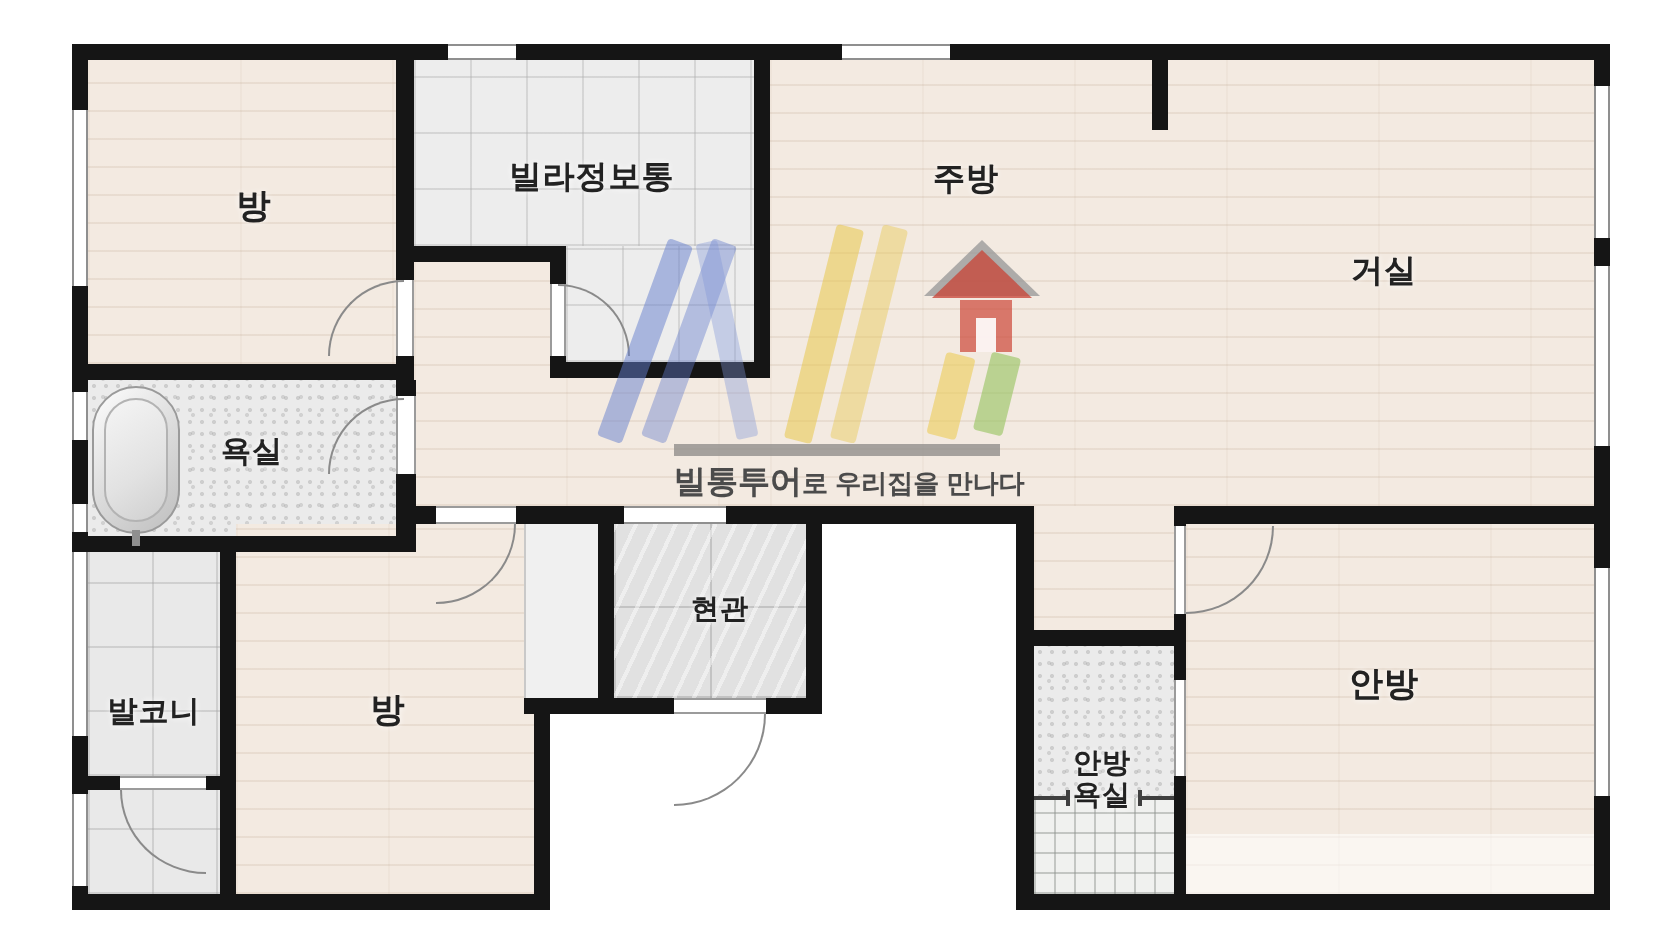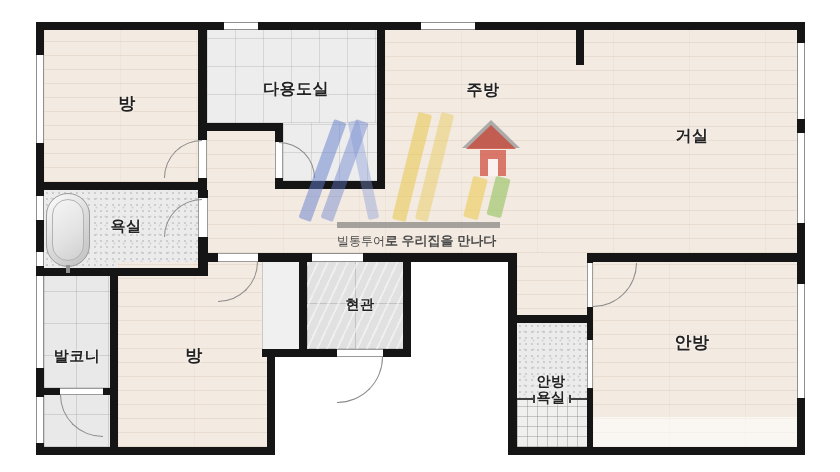--- a/index.html
+++ b/index.html
@@ -40,21 +40,21 @@
   .arc.tr{border-top:1.5px solid #8a8a8a;border-right:1.5px solid #8a8a8a;border-top-right-radius:100%;}
   .arc.br{border-bottom:1.5px solid #8a8a8a;border-right:1.5px solid #8a8a8a;border-bottom-right-radius:100%;}
   .arc.bl{border-bottom:1.5px solid #8a8a8a;border-left:1.5px solid #8a8a8a;border-bottom-left-radius:100%;}
   .lbl{position:absolute;transform:translate(-50%,-50%);font-weight:700;color:#222;
        white-space:nowrap;text-shadow:0 0 3px rgba(255,255,255,0.9);letter-spacing:0.5px;}
   .seg{background:#3f3f3f;}
   
   #watermark{position:absolute;inset:0;pointer-events:none;z-index:50;}
   .wm-bar{position:absolute;border-radius:2px;}
   .wm-slogan{position:absolute;left:337px;top:231px;white-space:nowrap;color:#4b4b4b;}
-  .wm-slogan .bold{font-size:12px;font-weight:400;}
+  .wm-slogan .bold{font-size:16px;font-weight:700;}
   .wm-slogan .rest{font-size:13px;font-weight:600;text-align:right;}
   .wm-big{position:absolute;left:333px;top:255px;font-size:45px;font-weight:800;
           color:rgba(105,105,105,0.58);letter-spacing:1px;white-space:nowrap;line-height:1;}
   .tub{box-sizing:border-box;border:1.5px solid #9a9a9a;border-radius:22px;
        background:linear-gradient(135deg,#fdfdfd 0%,#d9d9d9 55%,#bfbfbf 100%);}
   .tub-inner{box-sizing:border-box;border:1px solid #b3b3b3;border-radius:16px;
        background:linear-gradient(145deg,#f5f5f5 0%,#e2e2e2 60%,#cfcfcf 100%);}
 </style>
 </head>
 <body>
@@ -146,21 +146,21 @@
   <div class="abs seg" style="left:533px;top:395px;width:2px;height:8px;"></div>
   <div class="abs seg" style="left:570px;top:398px;width:17px;height:2px;"></div>
   <div class="abs seg" style="left:569px;top:395px;width:2px;height:8px;"></div>
 
   <div class="abs tub" style="left:46px;top:193px;width:44px;height:74px;">
     <div class="tub-inner" style="position:absolute;left:5px;top:5px;right:5px;bottom:5px;"></div>
     <div style="position:absolute;left:19px;bottom:-7px;width:4px;height:8px;background:#8f8f8f;"></div>
   </div>
 
   <div class="lbl" style="left:127px;top:103px;font-size:17px;">방</div>
-  <div class="lbl" style="left:296px;top:89px;font-size:16px;">다용도실</div>
+  <div class="lbl" style="left:296px;top:89px;font-size:16px;">빌라정보통</div>
   <div class="lbl" style="left:483px;top:90px;font-size:16px;">주방</div>
   <div class="lbl" style="left:692px;top:136px;font-size:16px;">거실</div>
   <div class="lbl" style="left:126px;top:226px;font-size:15px;">욕실</div>
   <div class="lbl" style="left:77px;top:356px;font-size:15px;">발코니</div>
   <div class="lbl" style="left:194px;top:355px;font-size:17px;">방</div>
   <div class="lbl" style="left:360px;top:305px;font-size:14px;">현관</div>
   <div class="lbl" style="left:692px;top:342px;font-size:17px;">안방</div>
   <div class="lbl" style="left:551px;top:389px;font-size:14px;line-height:16px;text-align:center;">
     <span>안방</span><br>
     <span>욕실</span>

